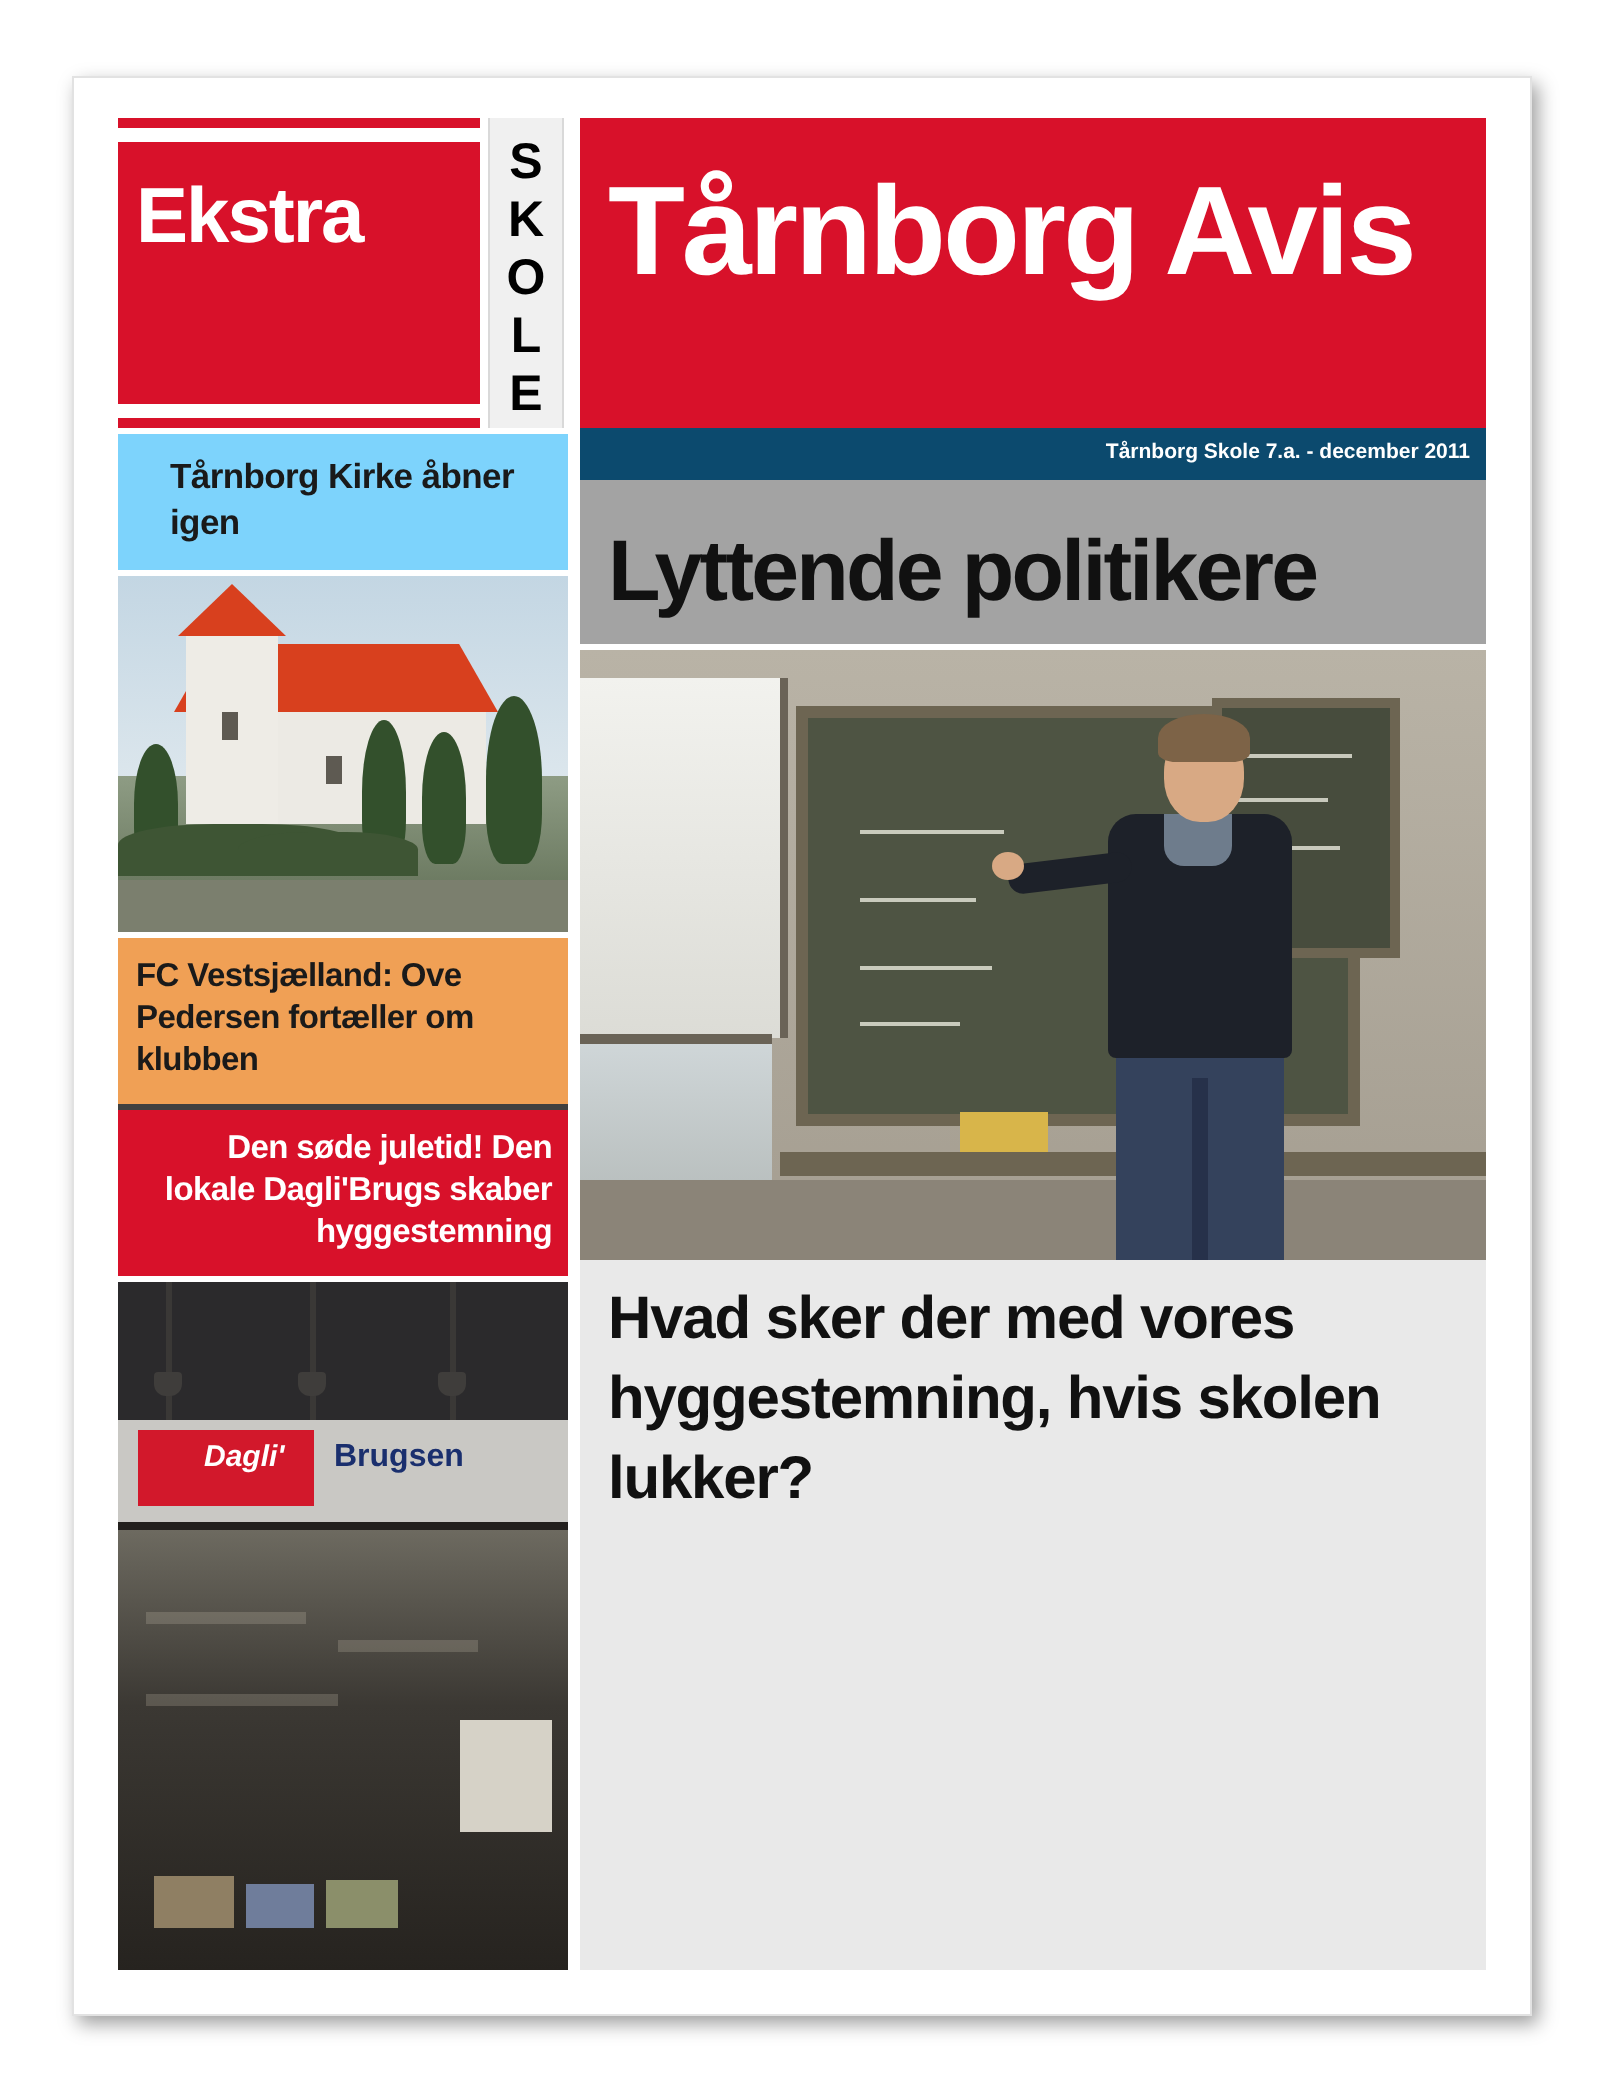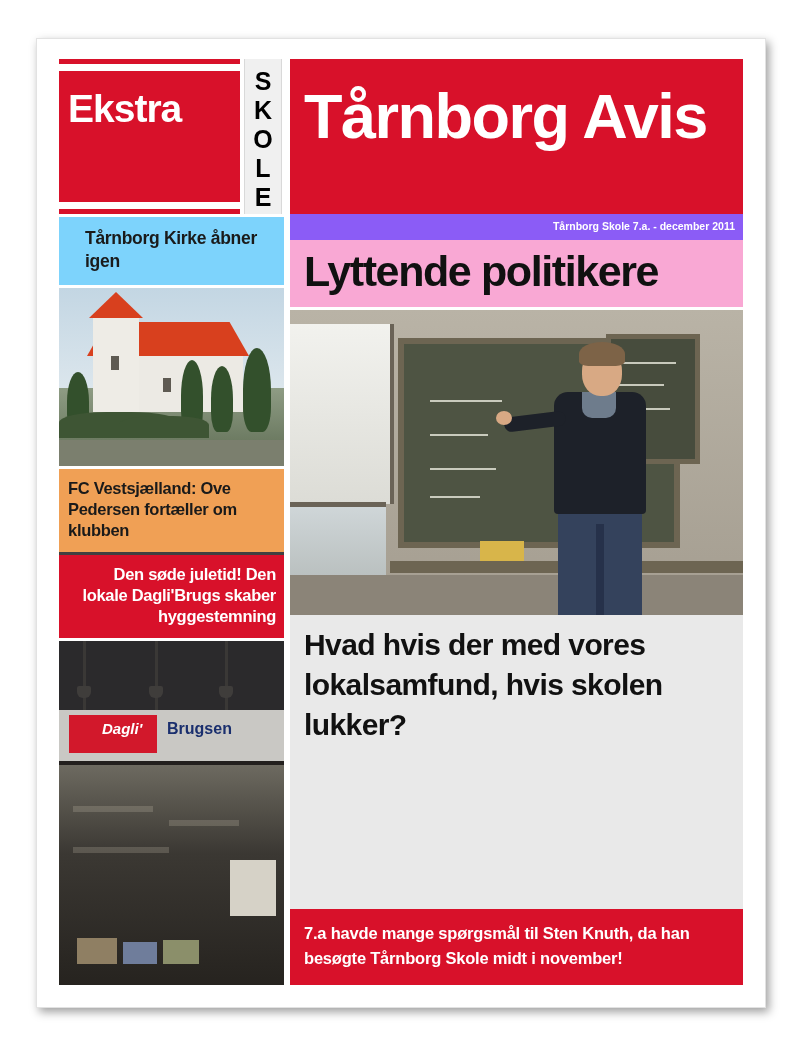--- a/index.html
+++ b/index.html
@@ -218,36 +218,36 @@
     left: 14px;
     top: 22px;
     color: #ffffff;
     font-size: 63px;
     font-weight: bold;
     letter-spacing: -1.5px;
     line-height: 70px;
   }
 
   .dateline {
-    background: #8b5cf6;
+    background: #0c4a6e;
     height: 26px;
     position: relative;
   }
   .dateline .txt {
     position: absolute;
     right: 8px;
     top: 6px;
     color: #ffffff;
     font-size: 10.5px;
     font-weight: bold;
   }
 
   .kicker-band {
-    background: #f9a8d4;
-    padding: 6px 10px 11px 14px;
+    background: #a3a3a3;
+    padding: 21px 10px 11px 14px;
   }
   .kicker-band .hl {
     font-size: 43px;
     font-weight: bold;
     color: #111111;
     letter-spacing: -1.4px;
     line-height: 50px;
   }
 
   
@@ -414,24 +414,21 @@
           <div class="p-leggap"></div>
           <div class="p-body"></div>
           <div class="p-shirt"></div>
           <div class="p-arm"></div>
           <div class="p-hand"></div>
           <div class="p-head"></div>
           <div class="p-hair"></div>
         </div>
 
         <div class="lede-band">
-          <div class="hl">Hvad hvis der med vores lokalsamfund, hvis skolen lukker?</div>
-        </div>
-
-        <div class="sub-red">
-          <div class="txt">7.a havde mange spørgsmål til Sten Knuth, da han besøgte Tårnborg Skole midt i november!</div>
-        </div>
+          <div class="hl">Hvad sker der med vores hyggestemning, hvis skolen lukker?</div>
+        </div>
+
 
       </div>
 
     </div>
   </div>
 </div>
 
 </body></html>

